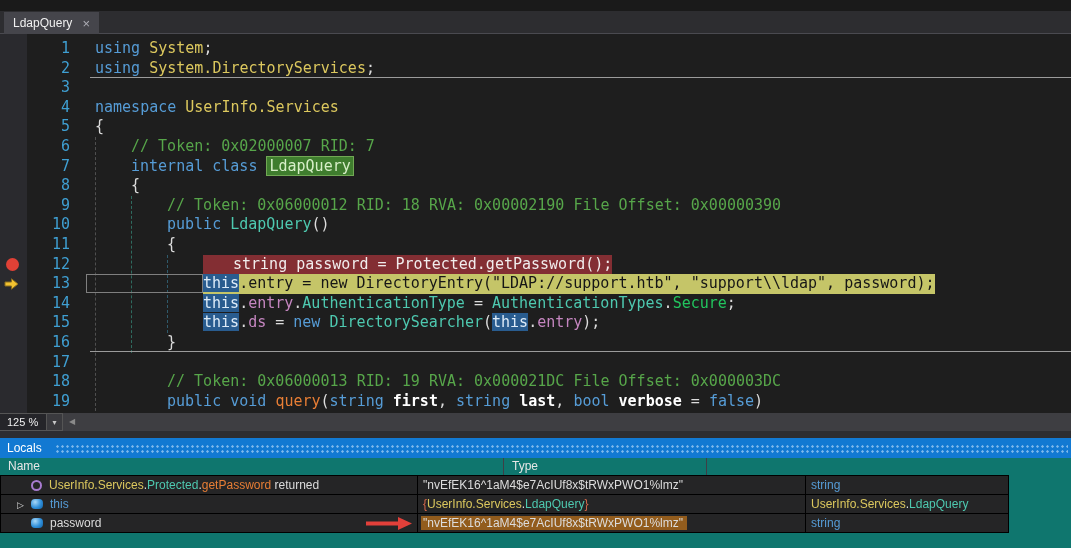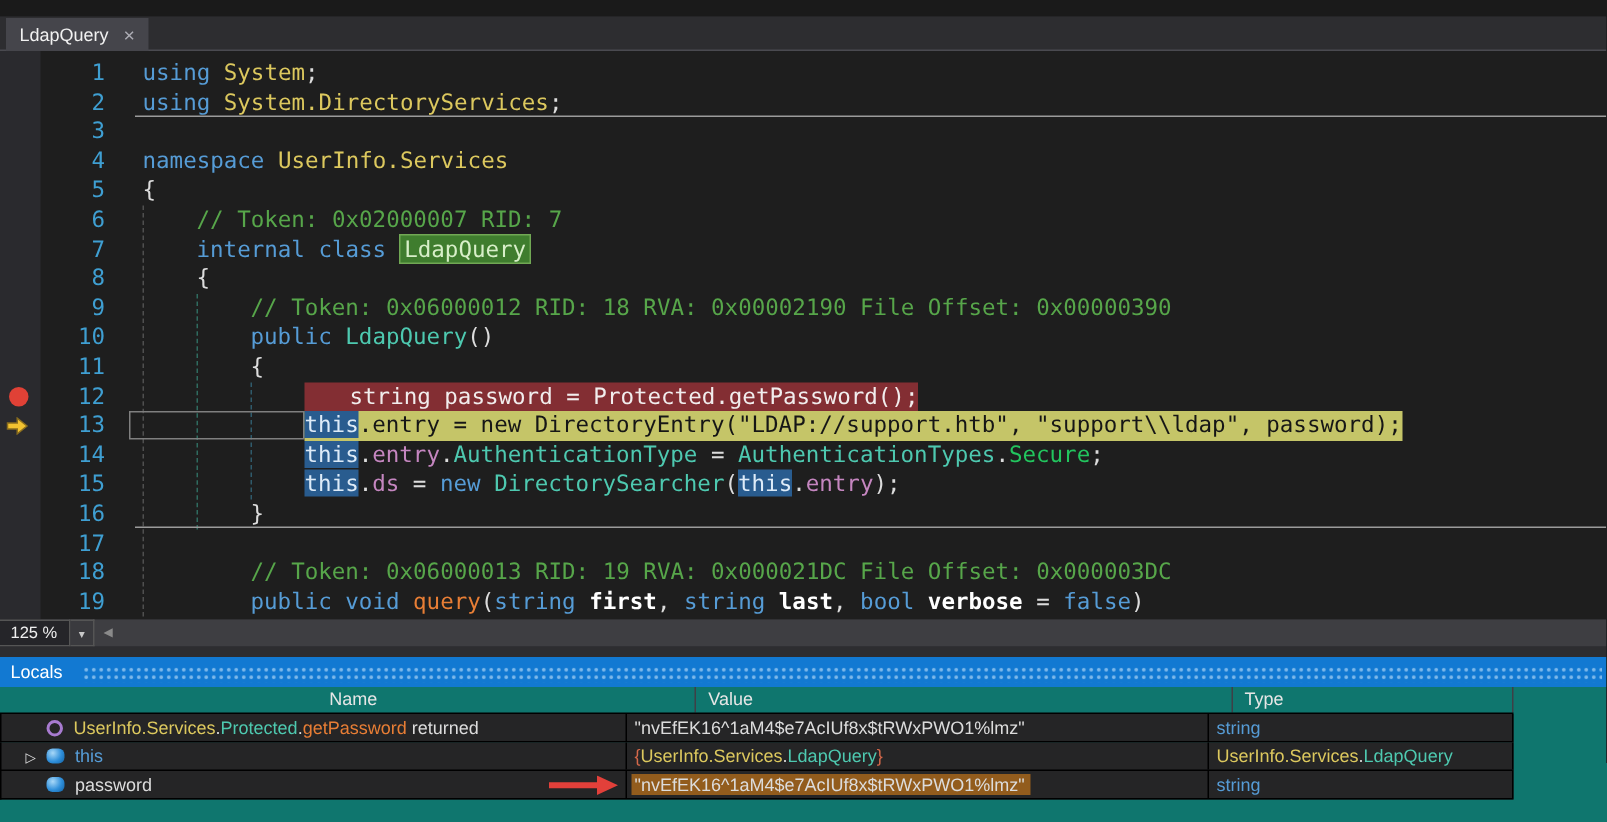--- a/index.html
+++ b/index.html
@@ -63,21 +63,21 @@
   .locals { position:absolute; left:0; top:427px; width:1071px; height:121px; background:#0f766e; }
   .locals-title { position:absolute; left:0; top:0; width:100%; height:20px;
     background:#1279D2; display:flex; align-items:center; }
   .locals-title .lbl { color:#FFFFFF; font-size:12px; padding-left:7px; }
   .locals-title .grip { flex:1; height:11px; margin:2px 3px 0 13px;
     background-image:radial-gradient(rgba(215,238,255,0.55) 0.9px, transparent 1.5px);
     background-size:5px 5px; }
   .lheader { position:absolute; left:0; top:20px; width:1009px; height:17px; display:flex; }
   .hcell { height:17px; line-height:17px; font-size:12px; color:#E6E6E6;
     padding-left:8px; border-right:1px solid #3F3F46; white-space:pre; }
-  .hc-name { width:504px;text-align:center; } .hc-value { width:388px; } .hc-type { width:203px; }
+  .hc-name { width:504px; } .hc-value { width:388px; } .hc-type { width:203px; }
   .lrows { position:absolute; left:0; top:37px; border-top:1px solid #000; }
   .lrow { display:flex; width:1009px; height:19px; background:#252526;
     border-bottom:1px solid #000; border-left:1px solid #000; }
   .lcell { height:18px; line-height:18px; font-size:12px; white-space:pre;
     overflow:hidden; border-right:1px solid #000; }
   .lc-name { width:417px; position:relative; }
   .lc-value { width:388px; padding-left:5px; }
   .lc-type { width:203px; padding-left:5px; }
   .expander { display:inline-block; width:14px; margin-left:16px; color:#DCDCDC;
     font-size:9px; text-align:left; }
@@ -147,21 +147,20 @@
 
   <div class="gapstrip"></div>
 
   <div class="locals">
     <div class="locals-title">
       <span class="lbl">Locals</span>
       <span class="grip"></span>
     </div>
     <div class="lheader">
       <div class="hcell hc-name">Name</div>
-      <div class="hcell hc-value">Value</div>
       <div class="hcell hc-type">Type</div>
     </div>
     <div class="lrows">
         <div class="lrow">
           <div class="lcell lc-name"><span class="expander"></span><span class="vicon icon-return"></span><span class="s-ns">UserInfo.Services</span><span class="s-pl">.</span><span class="s-ty">Protected</span><span class="s-pl">.</span><span class="s-mth">getPassword</span><span class="s-pl"> returned</span></div>
           <div class="lcell lc-value"><span class="s-pl">"nvEfEK16^1aM4$e7AcIUf8x$tRWxPWO1%lmz"</span></div>
           <div class="lcell lc-type"><span class="s-kw">string</span></div>
         </div>
         <div class="lrow">
           <div class="lcell lc-name"><span class="expander">▷</span><span class="vicon icon-var"></span><span class="s-kw">this</span></div>

